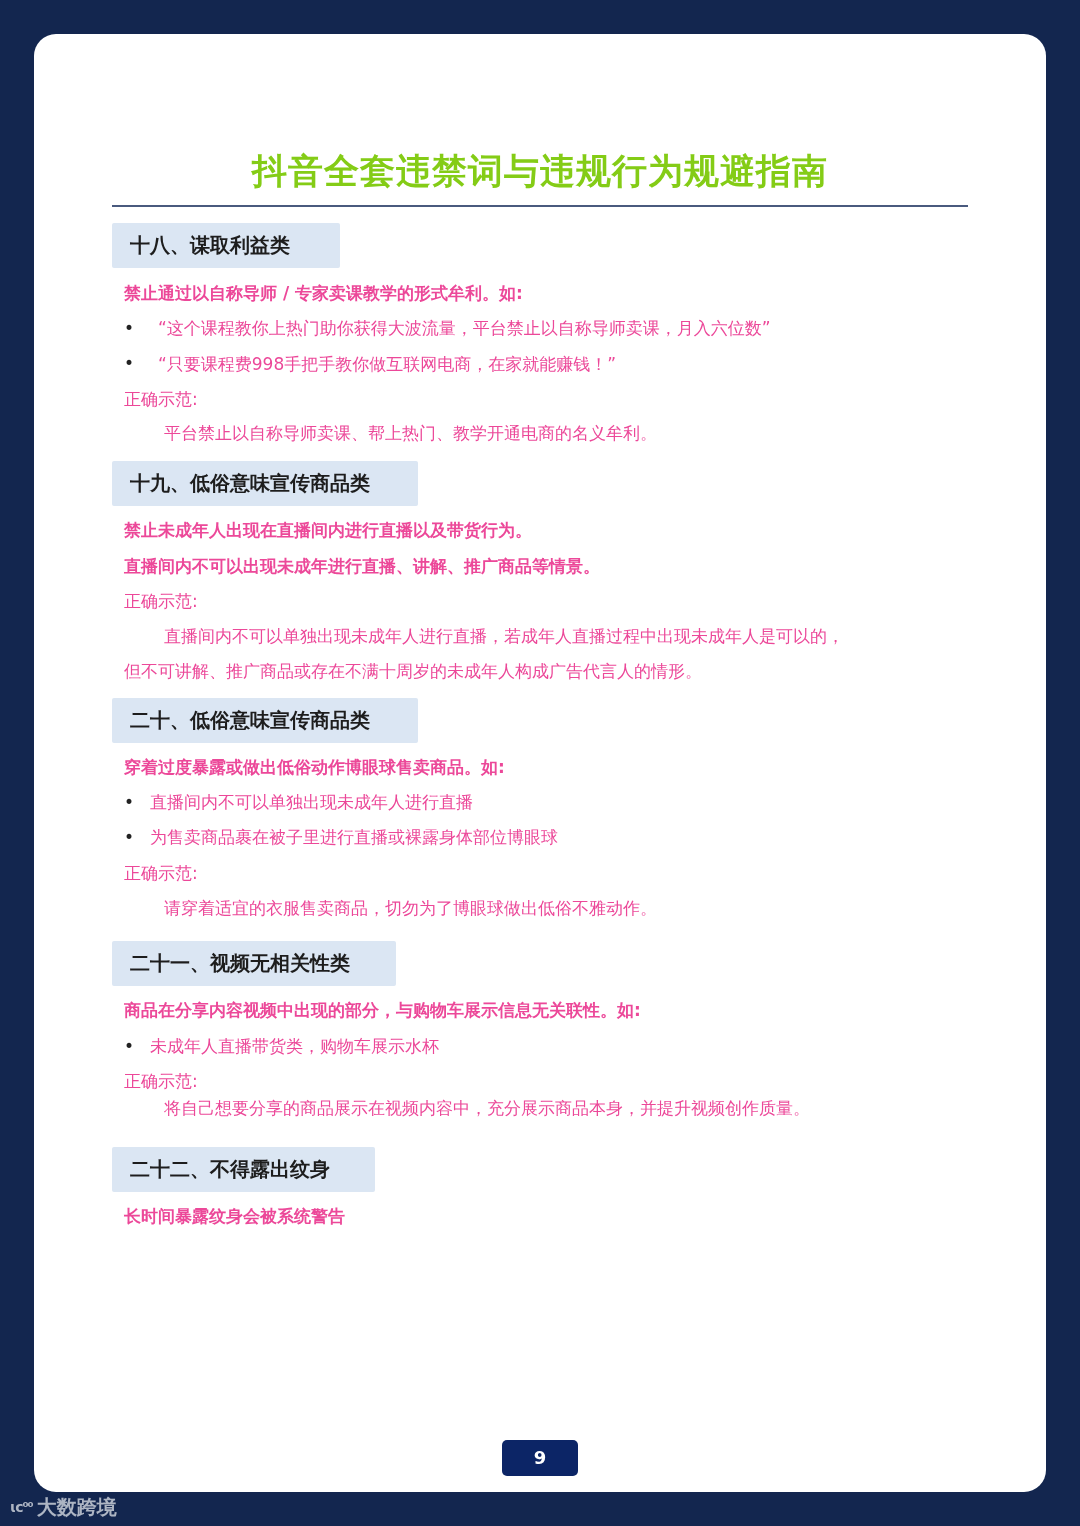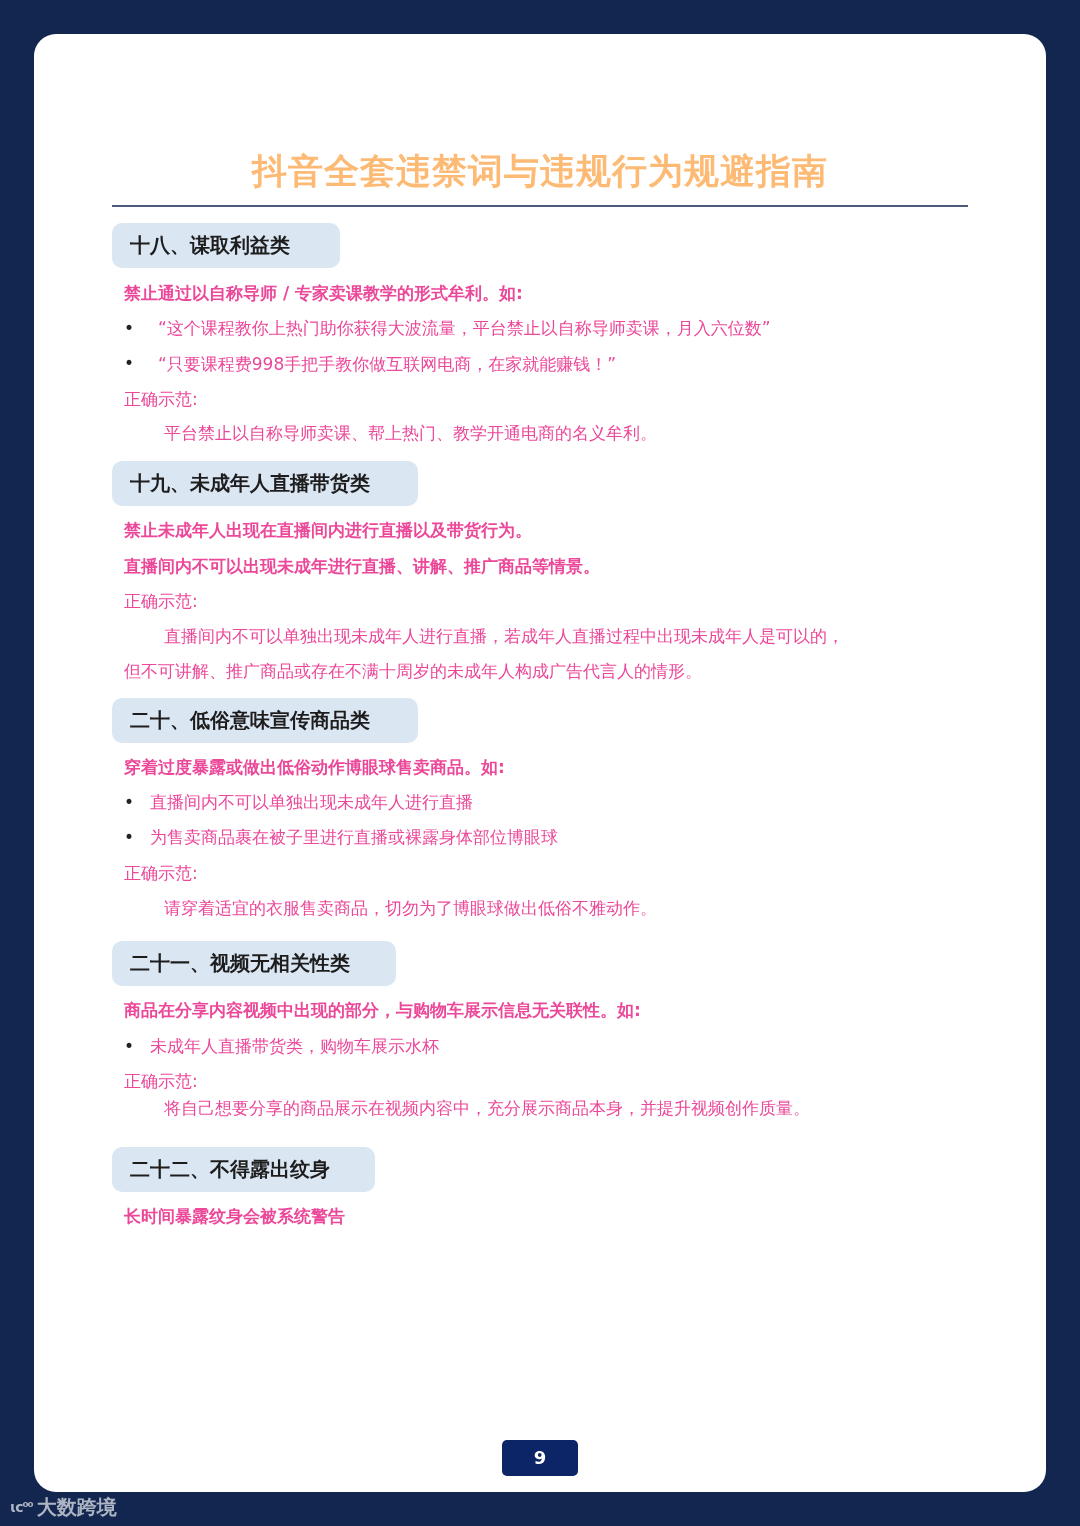--- a/index.html
+++ b/index.html
@@ -7,29 +7,29 @@
     width: 1080px; height: 1526px; position: relative; overflow: hidden;
     background: #13264f;
     font-family: "DejaVu Sans", "Liberation Sans", sans-serif;
   }
   .card {
     position: absolute; left: 34px; top: 34px; width: 1012px; height: 1458px;
     background: #ffffff; border-radius: 22px;
   }
   .title {
     position: absolute; left: 0; right: 0; top: 148px; text-align: center;
-    font-size: 35px; font-weight: bold; color: #fdba74; letter-spacing: 1px;
+    font-size: 35px; font-weight: bold; color: #84cc16; letter-spacing: 1px;
     margin: 0;
   }
   .title-rule {
     position: absolute; left: 112px; width: 856px; top: 205px; height: 2px;
     background: #4a5a7e;
   }
   .sec-head {
-    position: absolute; left: 112px; height: 45px; border-radius: 10px;
+    position: absolute; left: 112px; height: 45px; border-radius: 2px;
     background: #dbe6f3; color: #1d1d1d; font-weight: bold; font-size: 20px;
     line-height: 45px; padding: 0 20px 0 18px; box-sizing: border-box;
   }
   .line {
     position: absolute; left: 124px; font-size: 17px; color: #ec4899;
     white-space: nowrap; line-height: 24px;
   }
   .b { font-weight: bold; }
   .indent { left: 164px; }
   .bullet-dot { position: absolute; left: 124px; font-size: 17px; color: #222; line-height: 24px; }
@@ -57,21 +57,21 @@
 
 <div class="sec-head" style="top:223px;width:228px;">十八、谋取利益类</div>
 <div class="line b" style="top:281px;">禁止通过以自称导师 / 专家卖课教学的形式牟利。如:</div>
 <div class="bullet-dot" style="top:316px;">•</div>
 <div class="line bullet-text q" style="top:316px;">“这个课程教你上热门助你获得大波流量，平台禁止以自称导师卖课，月入六位数”</div>
 <div class="bullet-dot" style="top:351px;">•</div>
 <div class="line bullet-text q" style="top:352px;">“只要课程费998手把手教你做互联网电商，在家就能赚钱！”</div>
 <div class="line" style="top:387px;">正确示范:</div>
 <div class="line indent" style="top:421px;">平台禁止以自称导师卖课、帮上热门、教学开通电商的名义牟利。</div>
 
-<div class="sec-head" style="top:461px;width:306px;">十九、未成年人直播带货类</div>
+<div class="sec-head" style="top:461px;width:306px;">十九、低俗意味宣传商品类</div>
 <div class="line b" style="top:518px;">禁止未成年人出现在直播间内进行直播以及带货行为。</div>
 <div class="line b" style="top:554px;">直播间内不可以出现未成年进行直播、讲解、推广商品等情景。</div>
 <div class="line" style="top:589px;">正确示范:</div>
 <div class="line indent" style="top:624px;">直播间内不可以单独出现未成年人进行直播，若成年人直播过程中出现未成年人是可以的，</div>
 <div class="line" style="top:659px;">但不可讲解、推广商品或存在不满十周岁的未成年人构成广告代言人的情形。</div>
 
 <div class="sec-head" style="top:698px;width:306px;">二十、低俗意味宣传商品类</div>
 <div class="line b" style="top:755px;">穿着过度暴露或做出低俗动作博眼球售卖商品。如:</div>
 <div class="bullet-dot" style="top:790px;">•</div>
 <div class="line bullet-text" style="top:790px;">直播间内不可以单独出现未成年人进行直播</div>

